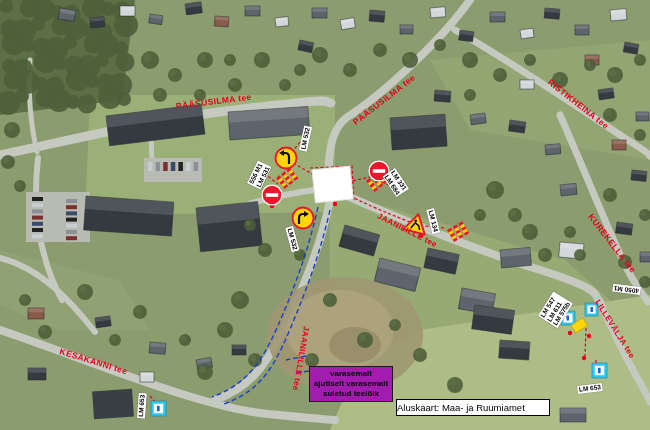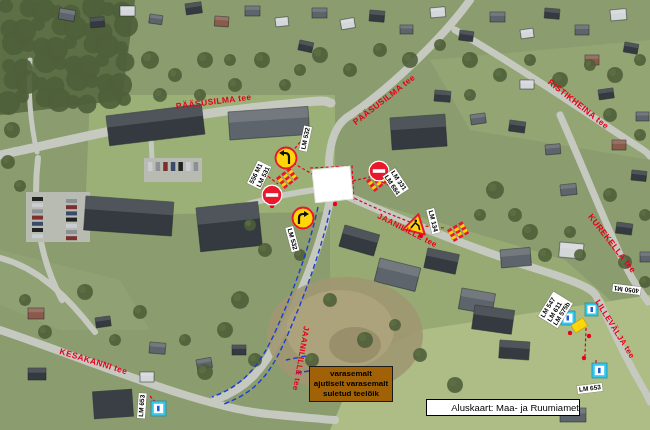--- a/index.html
+++ b/index.html
@@ -5,27 +5,27 @@
   html,body{margin:0;padding:0;background:#222;}
   #stage{position:relative;width:650px;height:430px;overflow:hidden;
          font-family:"Liberation Sans",sans-serif;background:#8b9c6f;}
   #stage svg{position:absolute;left:0;top:0;}
   .street{position:absolute;color:#e8001d;font-weight:bold;font-size:8.5px;
           letter-spacing:.4px;white-space:nowrap;transform-origin:left center;}
   .slabel{position:absolute;background:#ffffff;color:#000;font-weight:bold;
           font-size:6.5px;line-height:1.18;padding:0 1.5px;white-space:nowrap;
           transform-origin:left top;box-shadow:0 0 0 .5px rgba(60,60,60,.35);}
   .slabel span{display:block;}
-  .note{position:absolute;left:309px;top:366px;width:80px;background:#a16207;
+  .note{position:absolute;left:309px;top:366px;width:80px;background:#a21caf;
         border:1.6px solid #1a1a1a;color:#000;font-weight:bold;font-size:8px;
         line-height:1.25;text-align:center;padding:2px 1px;}
   .note span{display:block;}
   .credit{position:absolute;left:396px;top:399px;width:152px;height:15px;
           background:#ffffff;border:1px solid #000;color:#000;font-size:9.5px;
-          text-align:right;line-height:15px;font-weight:normal;margin-left:30px;}
+          text-align:left;line-height:15px;font-weight:normal;}
 </style>
 </head>
 <body>
 
 <div id="stage">
 <svg width="650" height="430" viewBox="0 0 650 430">
 
   <g>
     <rect x="0" y="0" width="650" height="430" fill="#8b9c6f"></rect>
     <polygon points="90,95 335,95 335,212 85,215" fill="#9ab077"></polygon>

